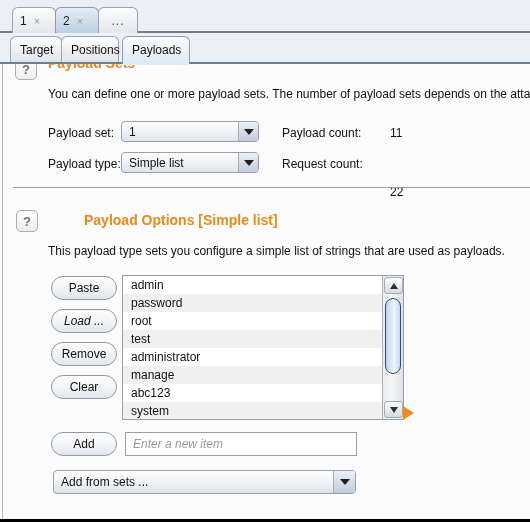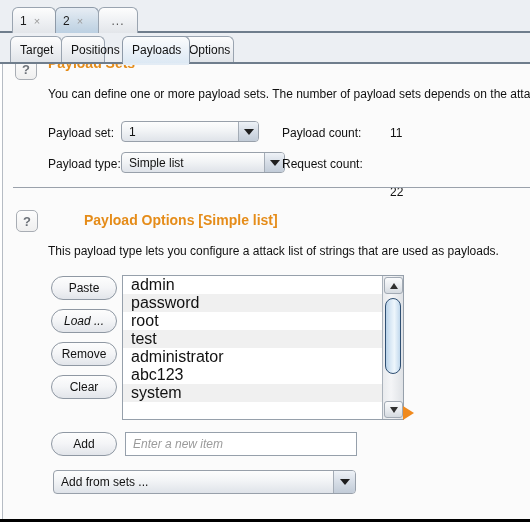--- a/index.html
+++ b/index.html
@@ -87,21 +87,21 @@
     border-color: #8e9aa8;
     z-index: 3;
   }
   .stab.sel::after {
     content: "";
     position: absolute;
     left: 0; right: 0; bottom: -2px; height: 2px;
     background: #e3ecf5;
   }
   #stab-target    { left: 10px;  width: 52px; }
-  #stab-positions { left: 61px;  width: 44px; }
+  #stab-positions { left: 61px;  width: 58px; }
   #stab-payloads  { left: 122px; width: 68px; }
   #stab-options   { left: 179px; width: 55px; }
 
   
   #content {
     position: absolute;
     left: 2px; top: 64px;
     width: 528px; height: 455px;
     background: #fbfbfb;
     border-left: 1px solid #b6bcc4;
@@ -198,21 +198,21 @@
     display: flex; align-items: center; justify-content: center;
   }
   .combo-arrow i {
     display: block;
     width: 0; height: 0;
     border-left: 5px solid transparent;
     border-right: 5px solid transparent;
     border-top: 6px solid #1e1e1e;
   }
   #combo-payload-set  { left: 118px; top: 57px;  width: 138px; }
-  #combo-payload-type { left: 118px; top: 88px;  width: 164px; gap: 20px; }
+  #combo-payload-type { left: 118px; top: 88px;  width: 138px; gap: 20px; }
   #combo-add-from-list{ left: 50px;  top: 406px; width: 303px; height: 24px; }
   #combo-add-from-list .combo-text { font-size: 12px; }
   #combo-add-from-list .combo-arrow { width: 22px; }
 
   
   .btn {
     position: absolute;
     box-sizing: border-box;
     border: 1px solid #8f98a3;
     border-radius: 12px;
@@ -239,21 +239,21 @@
   }
   #listrows {
     position: absolute;
     left: 0; top: 0; right: 21px; bottom: 0;
     overflow: hidden;
   }
   .lrow {
     height: 18px;
     line-height: 18px;
     padding-left: 8px;
-    font-size: 16px;
+    font-size: 12px;
     color: #111;
     white-space: nowrap;
     background: #ffffff;
   }
   .lrow.alt { background: #f0f0f0; }
 
   
   #vscroll {
     position: absolute;
     right: 0; top: 0;
@@ -341,23 +341,20 @@
   <div id="subtabbar">
     <div class="stab" id="stab-target">
       <span>Target</span>
     </div>
     <div class="stab" id="stab-positions">
       <span>Positions</span>
     </div>
     <div class="stab sel" id="stab-payloads">
       <span>Payloads</span>
     </div>
-    <div class="stab" id="stab-options">
-      <span>Options</span>
-    </div>
   </div>
   <div id="subtab-underline"></div>
 
   <div id="content">
 
     <div class="sec-badge" id="ps-badge">?</div>
     <div class="sec-title" id="ps-title">Payload Sets</div>
     <div class="sec-desc" id="ps-desc">You can define one or more payload sets. The number of payload sets depends on the attack type c</div>
 
     <div class="form-label" id="lbl-payload-set">Payload set:</div>
@@ -378,34 +375,35 @@
 
     <div class="form-label" id="lbl-payload-count">Payload count:</div>
     <div class="form-label" id="val-payload-count">11</div>
     <div class="form-label" id="lbl-request-count">Request count:</div>
     <div class="form-label" id="val-request-count">22</div>
 
     <div id="divider"></div>
 
     <div class="sec-badge" id="po-badge">?</div>
     <div class="sec-title" id="po-title">Payload Options [Simple list]</div>
-    <div class="sec-desc" id="po-desc">This payload type lets you configure a attack list of strings that are used as payloads.</div>
+    <div class="sec-desc" id="po-desc">This payload type sets you configure a simple list of strings that are used as payloads.</div>
 
     <div class="btn" id="btn-paste">Paste</div>
     <div class="btn" id="btn-load">Load ...</div>
     <div class="btn" id="btn-remove">Remove</div>
     <div class="btn" id="btn-clear">Clear</div>
 
     <div id="listbox">
       <div id="listrows">
         <div class="lrow">admin</div>
         <div class="lrow alt">password</div>
         <div class="lrow">root</div>
         <div class="lrow alt">test</div>
         <div class="lrow">administrator</div>
+        <div class="lrow alt">manage</div>
         <div class="lrow">abc123</div>
         <div class="lrow alt">system</div>
       </div>
       <div id="vscroll">
         <div class="sb-btn" id="sb-up">
             <i></i>
           </div>
         <div id="sb-thumb"></div>
         <div class="sb-btn" id="sb-down">
             <i></i>

